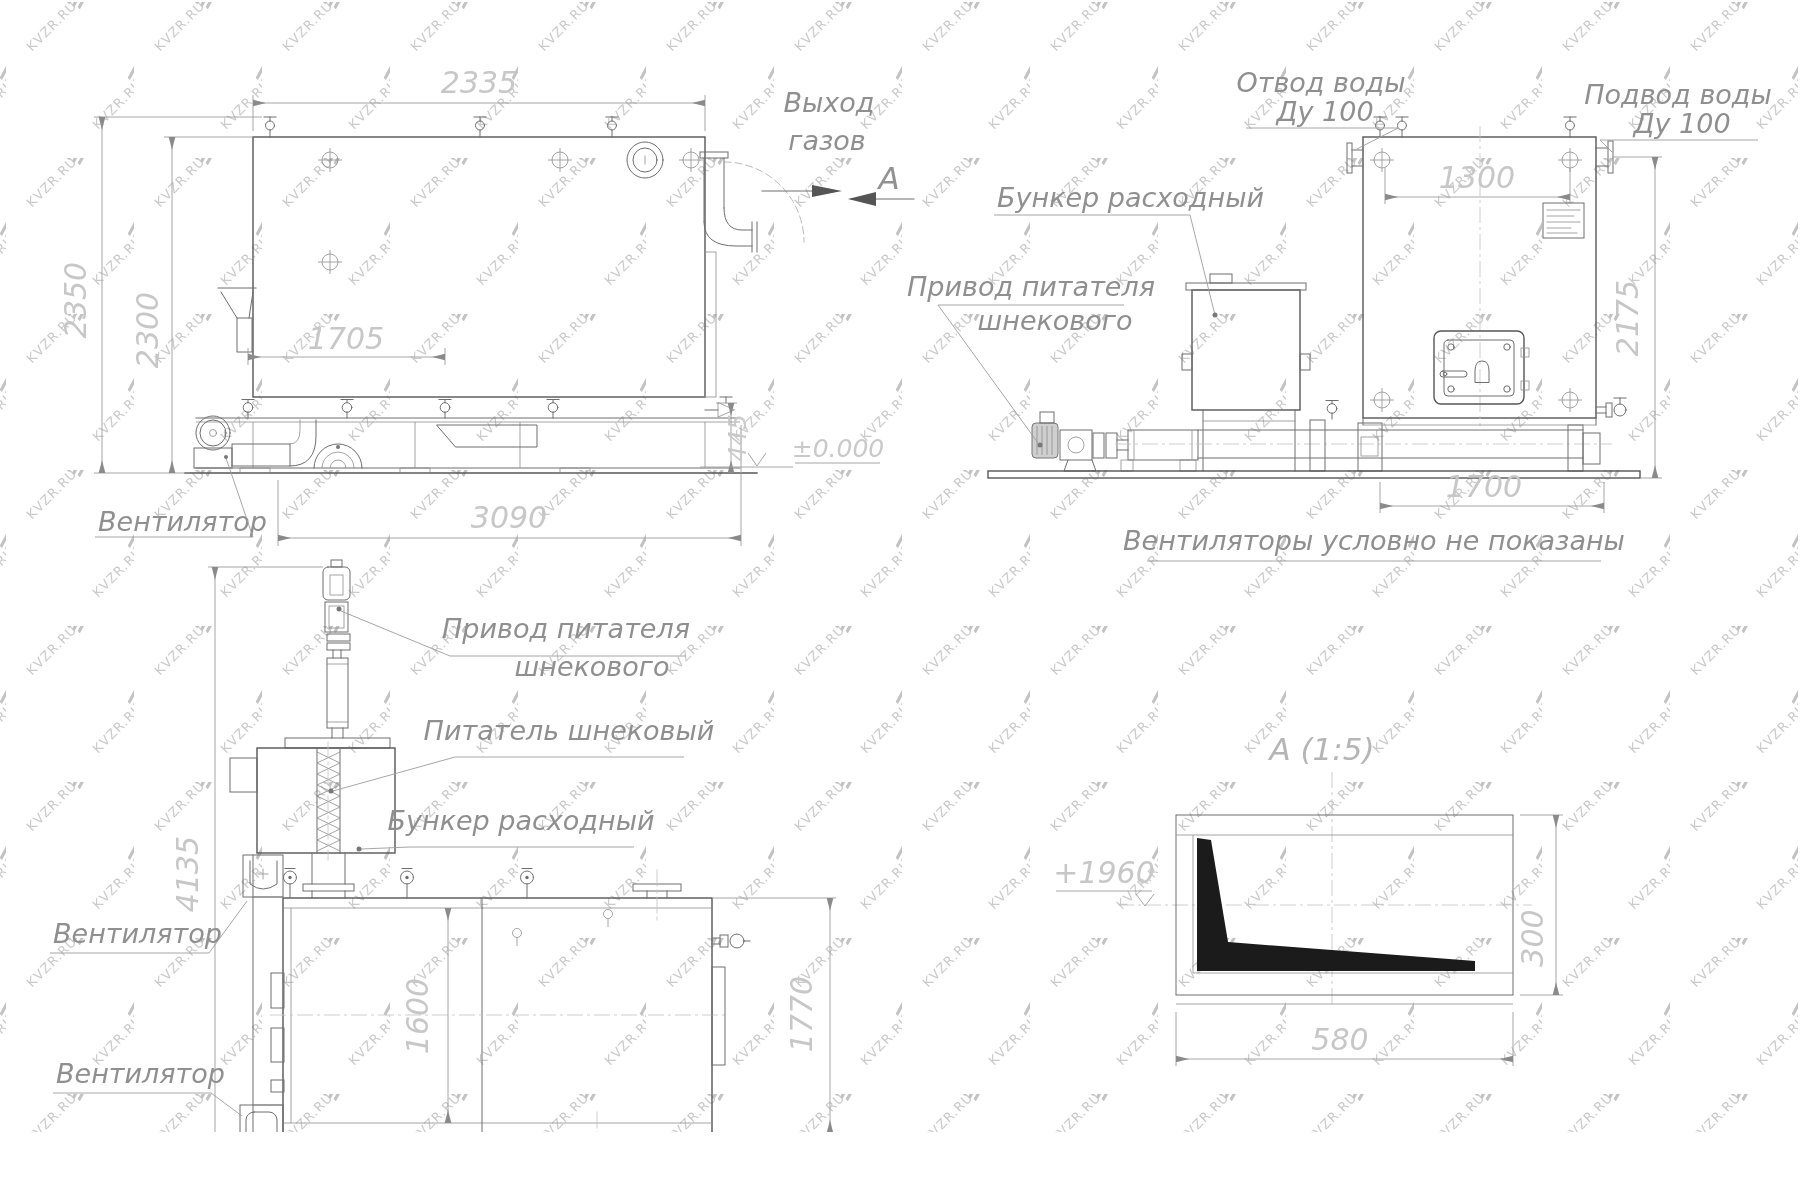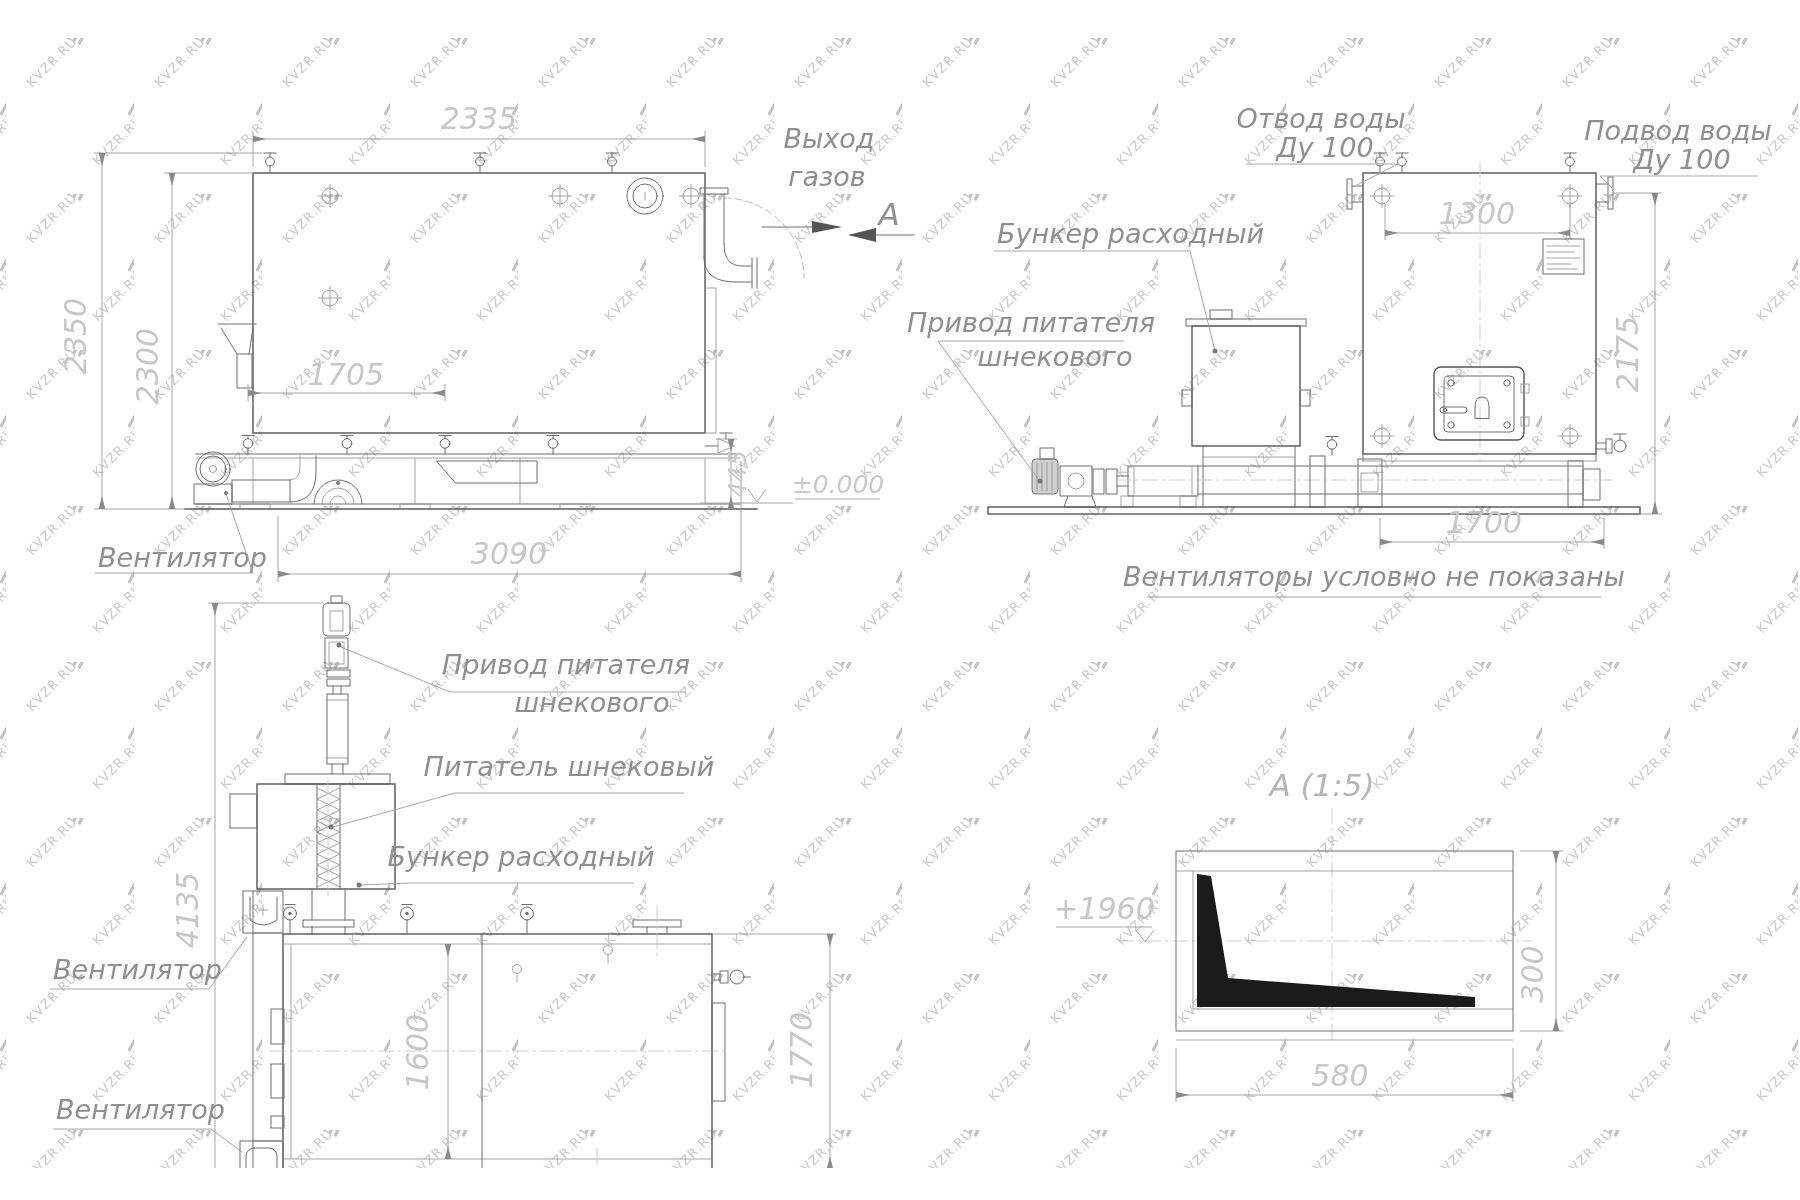--- a/index.html
+++ b/index.html
@@ -1,17 +1,17 @@
 <!DOCTYPE html>
 <html><head>
 <meta charset="utf-8">
 <style>
   html,body{margin:0;padding:0;background:#ffffff;}
   .stage{position:relative;width:1800px;height:1132px;background:#fff;overflow:hidden;
-         font-family:"DejaVu Sans",sans-serif;margin-top:36px;}
+         font-family:"DejaVu Sans",sans-serif;}
   svg{position:absolute;left:0;top:0;}
   .ln-main{stroke:#565656;stroke-width:1.4;fill:none;stroke-linecap:square;}
   .ln-med{stroke:#6e6e6e;stroke-width:1;fill:none;stroke-linecap:square;}
   .ln-thin{stroke:#8d8d8d;stroke-width:.8;fill:none;}
   .ln-dim{stroke:#9c9c9c;stroke-width:.9;fill:none;}
   .ln-center{stroke:#c2c2c2;stroke-width:.8;fill:none;stroke-dasharray:16 4 3 4;}
   .ln-dash{stroke:#a8a8a8;stroke-width:.8;fill:none;stroke-dasharray:7 4;}
   text{font-family:"DejaVu Sans",sans-serif;}
   .ghost{fill:#c7c7c7;font-style:italic;font-size:30px;}
   .ghost-sm{fill:#c9c9c9;font-style:italic;font-size:25px;}

